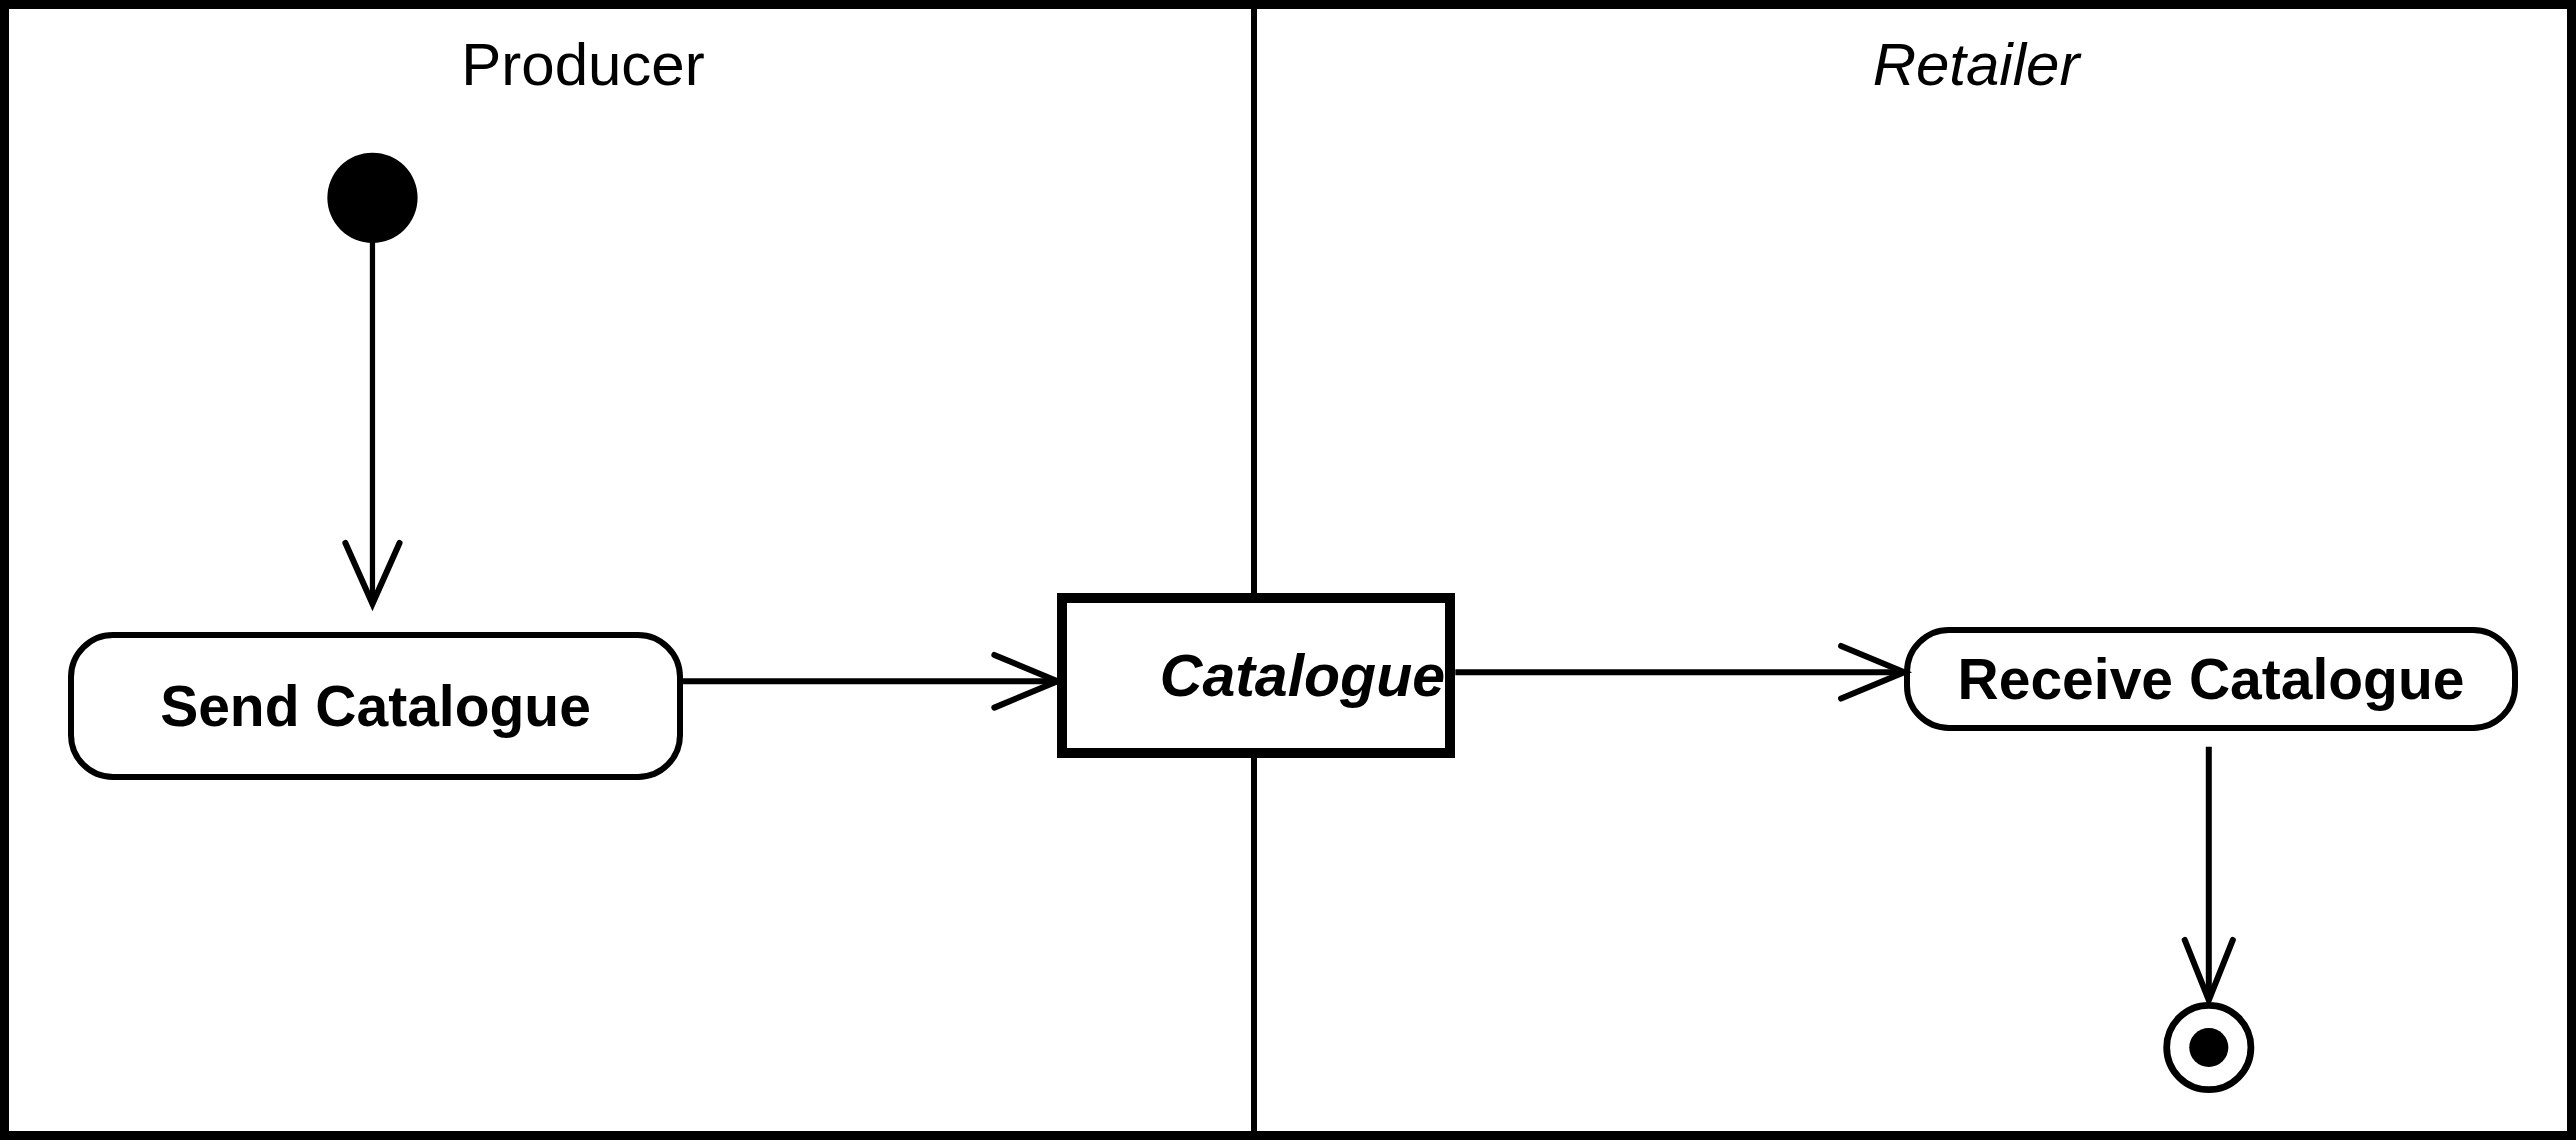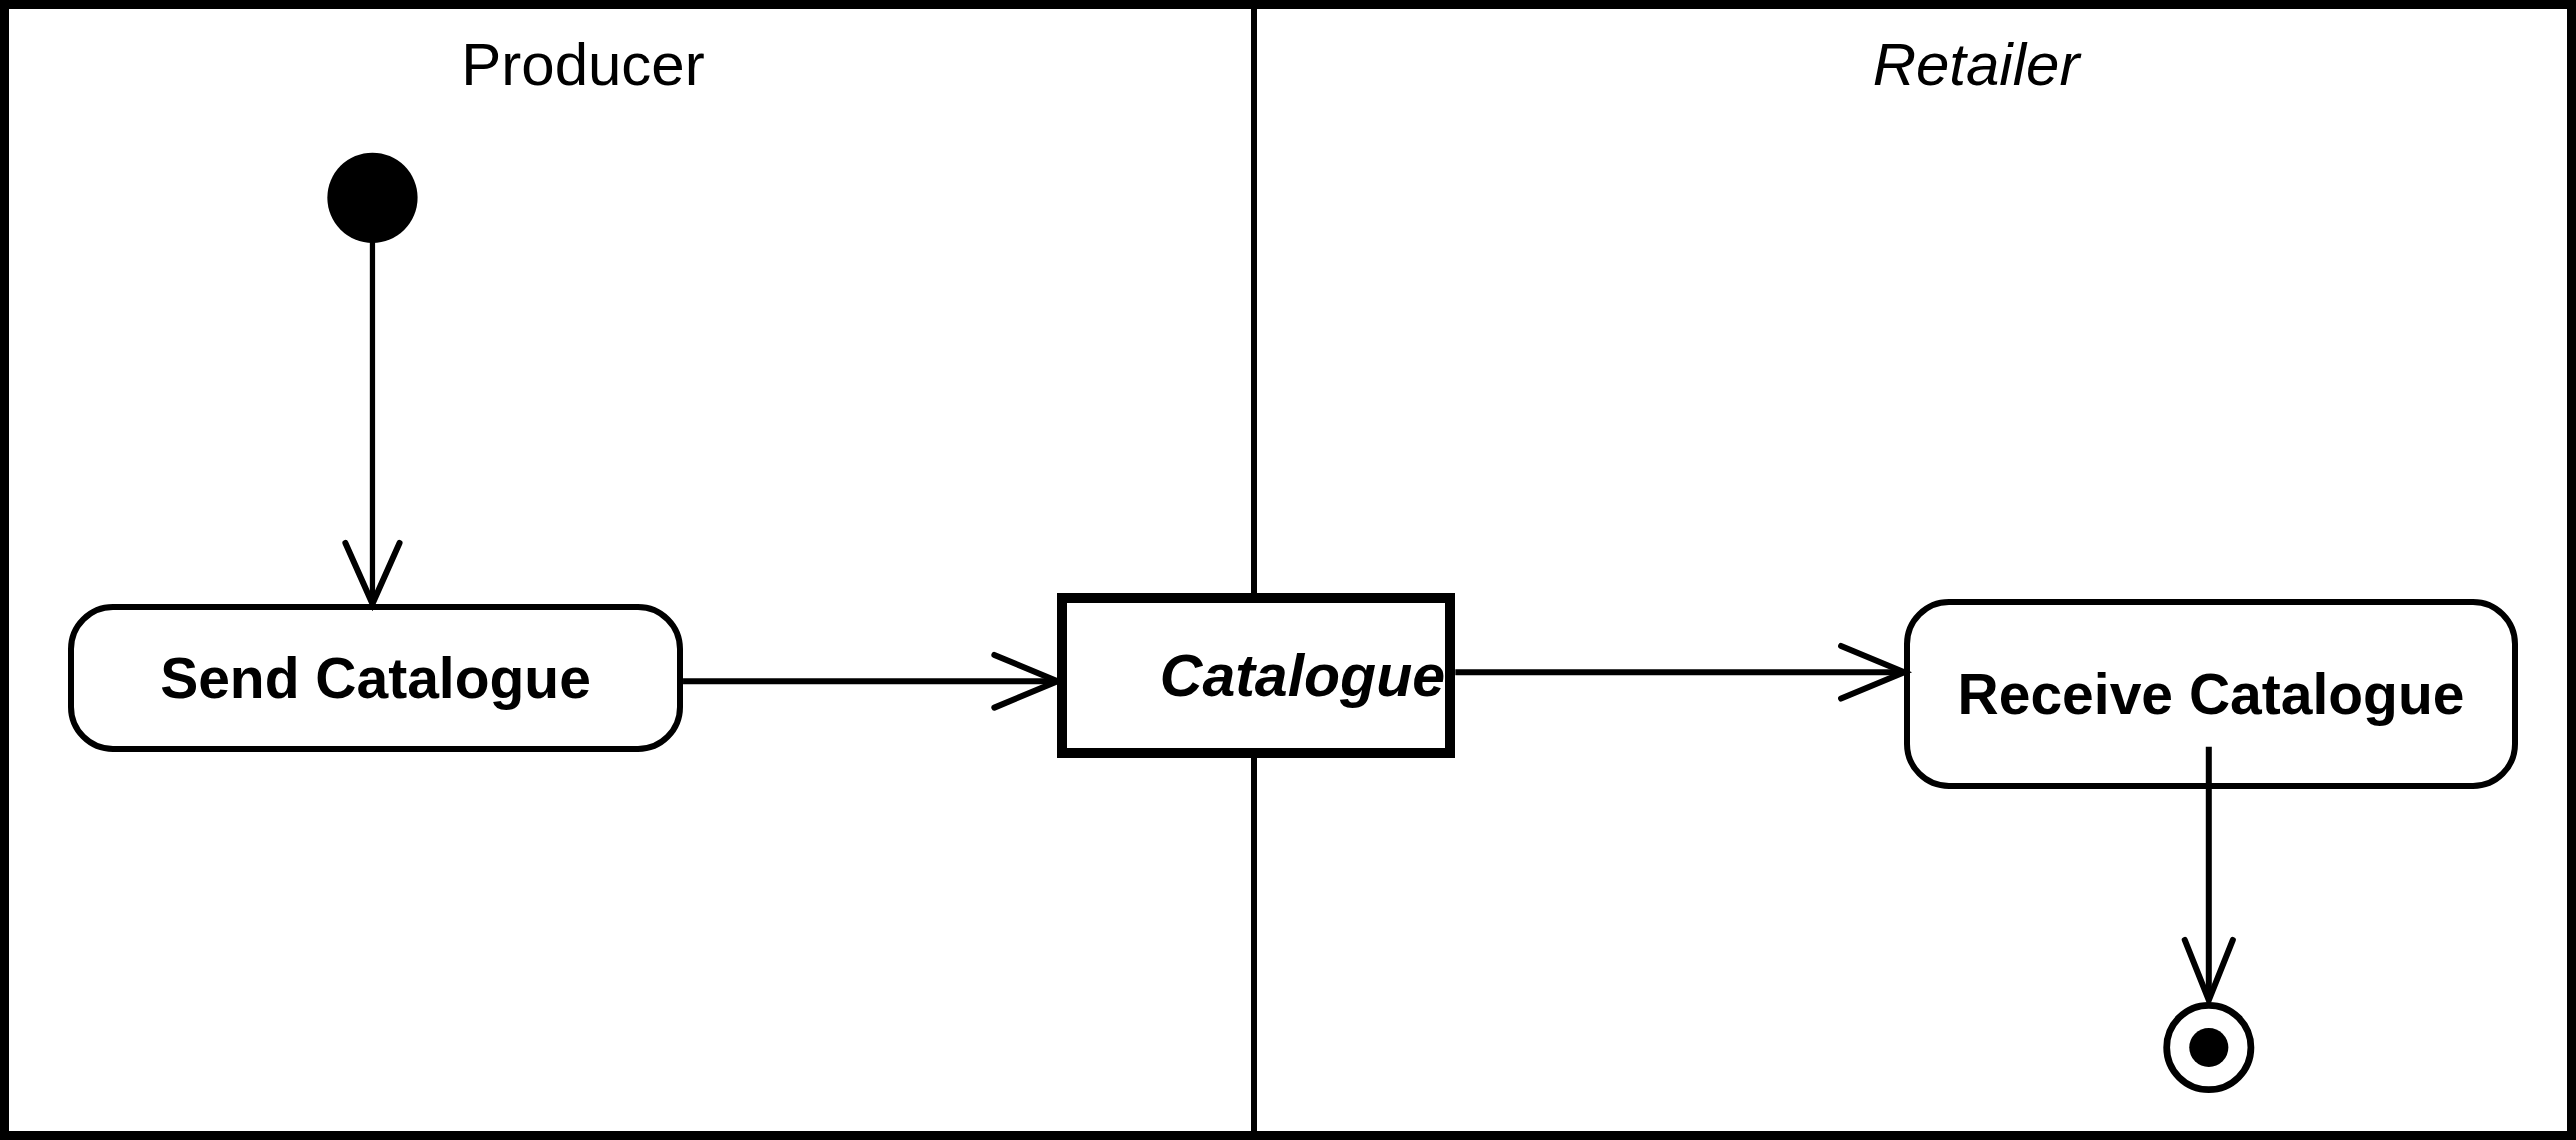--- a/index.html
+++ b/index.html
@@ -28,23 +28,24 @@
   }
   .lane-label.producer { left:583px; }
   .lane-label.retailer { left:1976px;font-style:italic; }
   .action {
     position:absolute; box-sizing:border-box;
     border:6px solid var(--foreground,#000); border-radius:45px;
     background:var(--background,#fff);
     display:flex; align-items:center; justify-content:center;
     font-weight:bold; font-size:57px; white-space:nowrap;
     z-index:4;
+    margin-top:28px;
   }
   .action.send    { left:68px;   top:604px; width:615px; height:148px; }
-  .action.receive { left:1904px; top:599px; width:614px; height:190px; }
+  .action.receive { left:1904px; top:599px; width:614px; height:104px; }
   .object-node {
     position:absolute; box-sizing:border-box;
     border:10.5px solid var(--foreground,#000);
     background:var(--background,#fff);
     display:flex; align-items:center; justify-content:flex-end;
     font-weight:bold; font-style:italic; font-size:59px; white-space:nowrap;
     left:1057px; top:593px; width:398px; height:165px;
     z-index:4;
   }
   svg.connectors {

